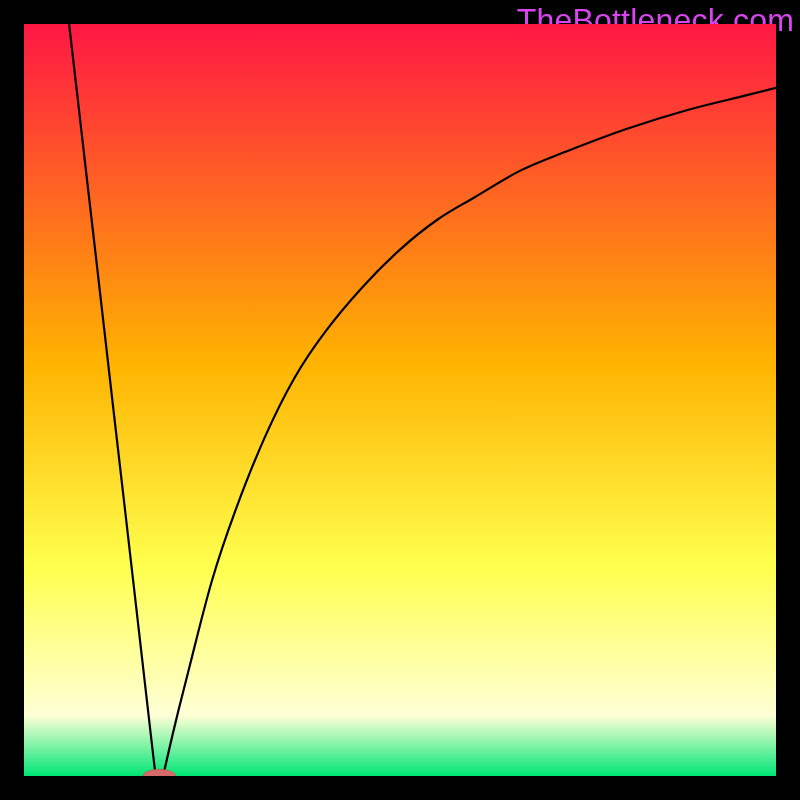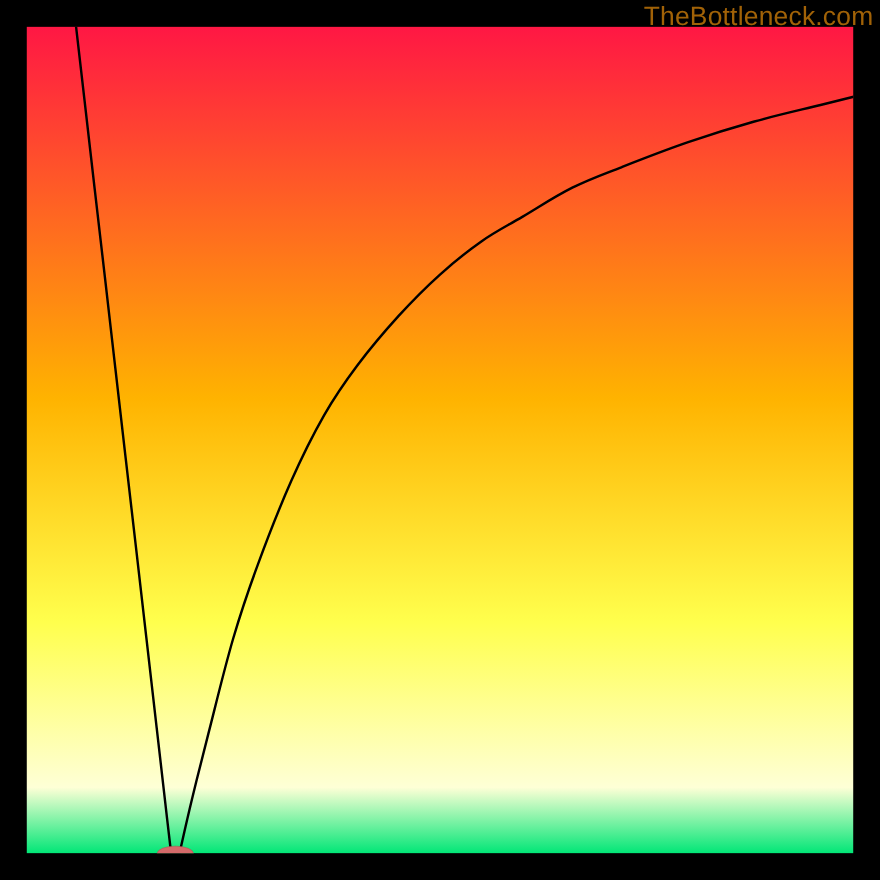--- a/index.html
+++ b/index.html
@@ -21,22 +21,22 @@
     left: 24px;
     top: 24px;
     width: 752px;
     height: 752px;
     overflow: hidden;
   }
   .attribution {
     position: absolute;
     top: 2px;
     right: 6px;
-    color: #a16207;
-    font-size: 24px;
+    color: #d946ef;
+    font-size: 32px;
     font-weight: 400;
     letter-spacing: 0.2px;
     user-select: none;
   }
   svg { display: block; }
 </style>
 </head>
 <body>
 
 <div class="canvas">

